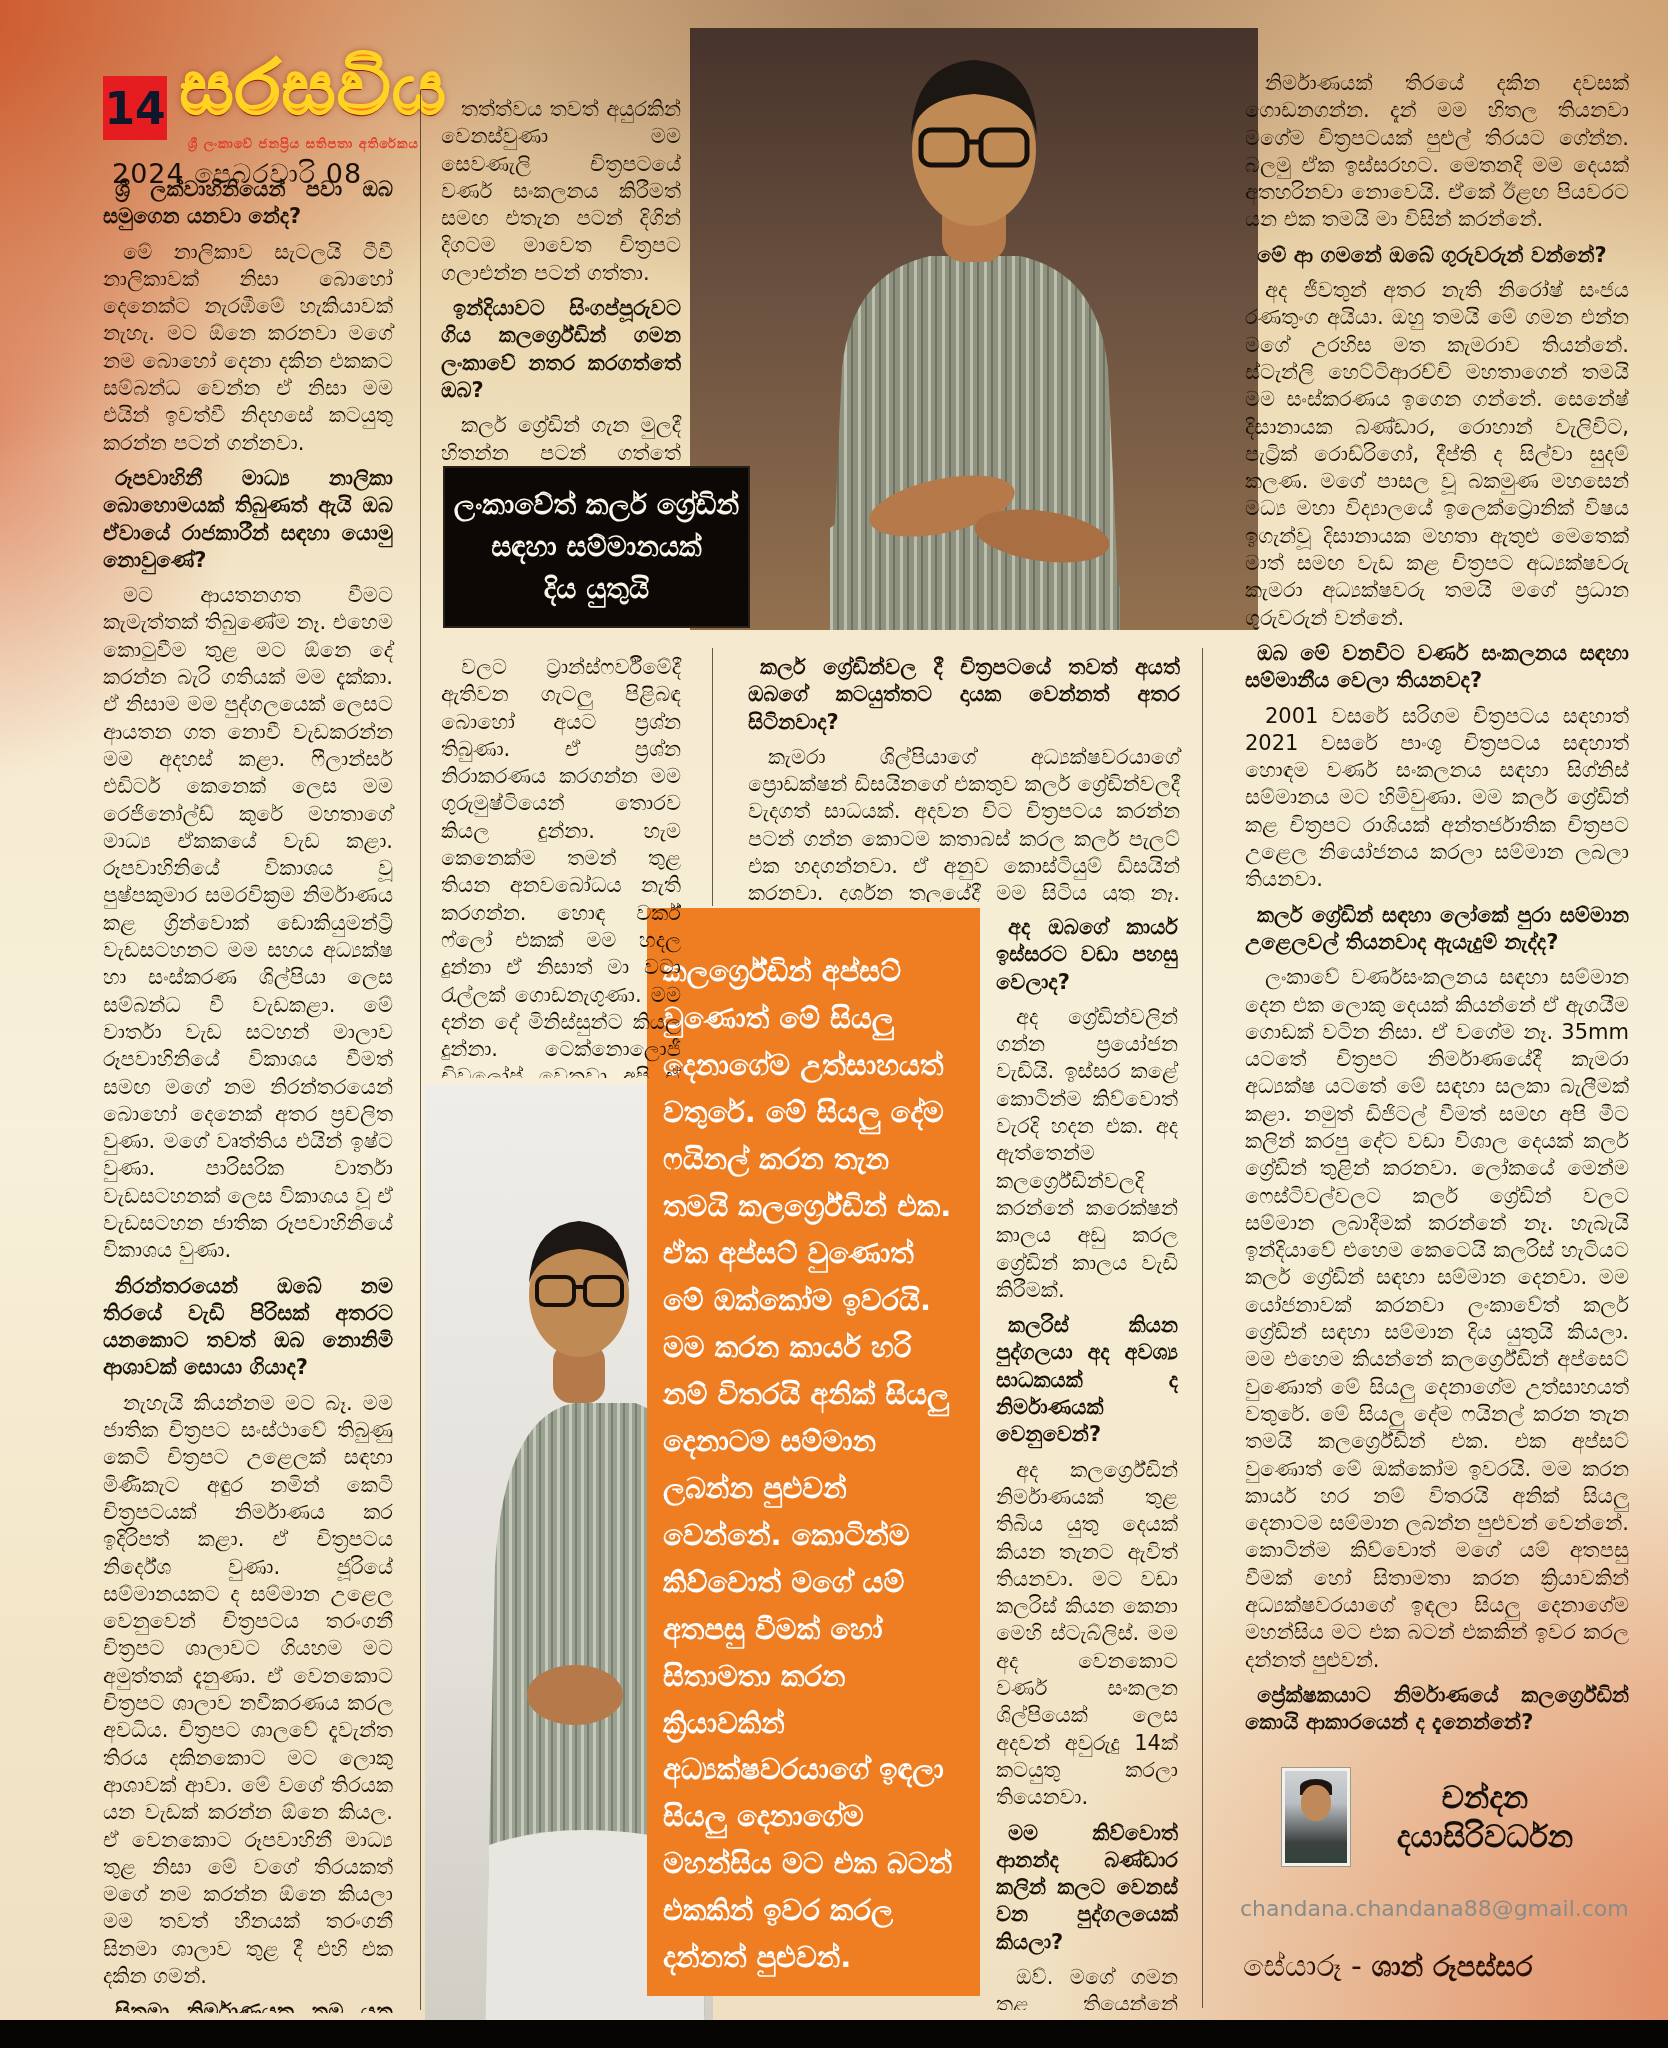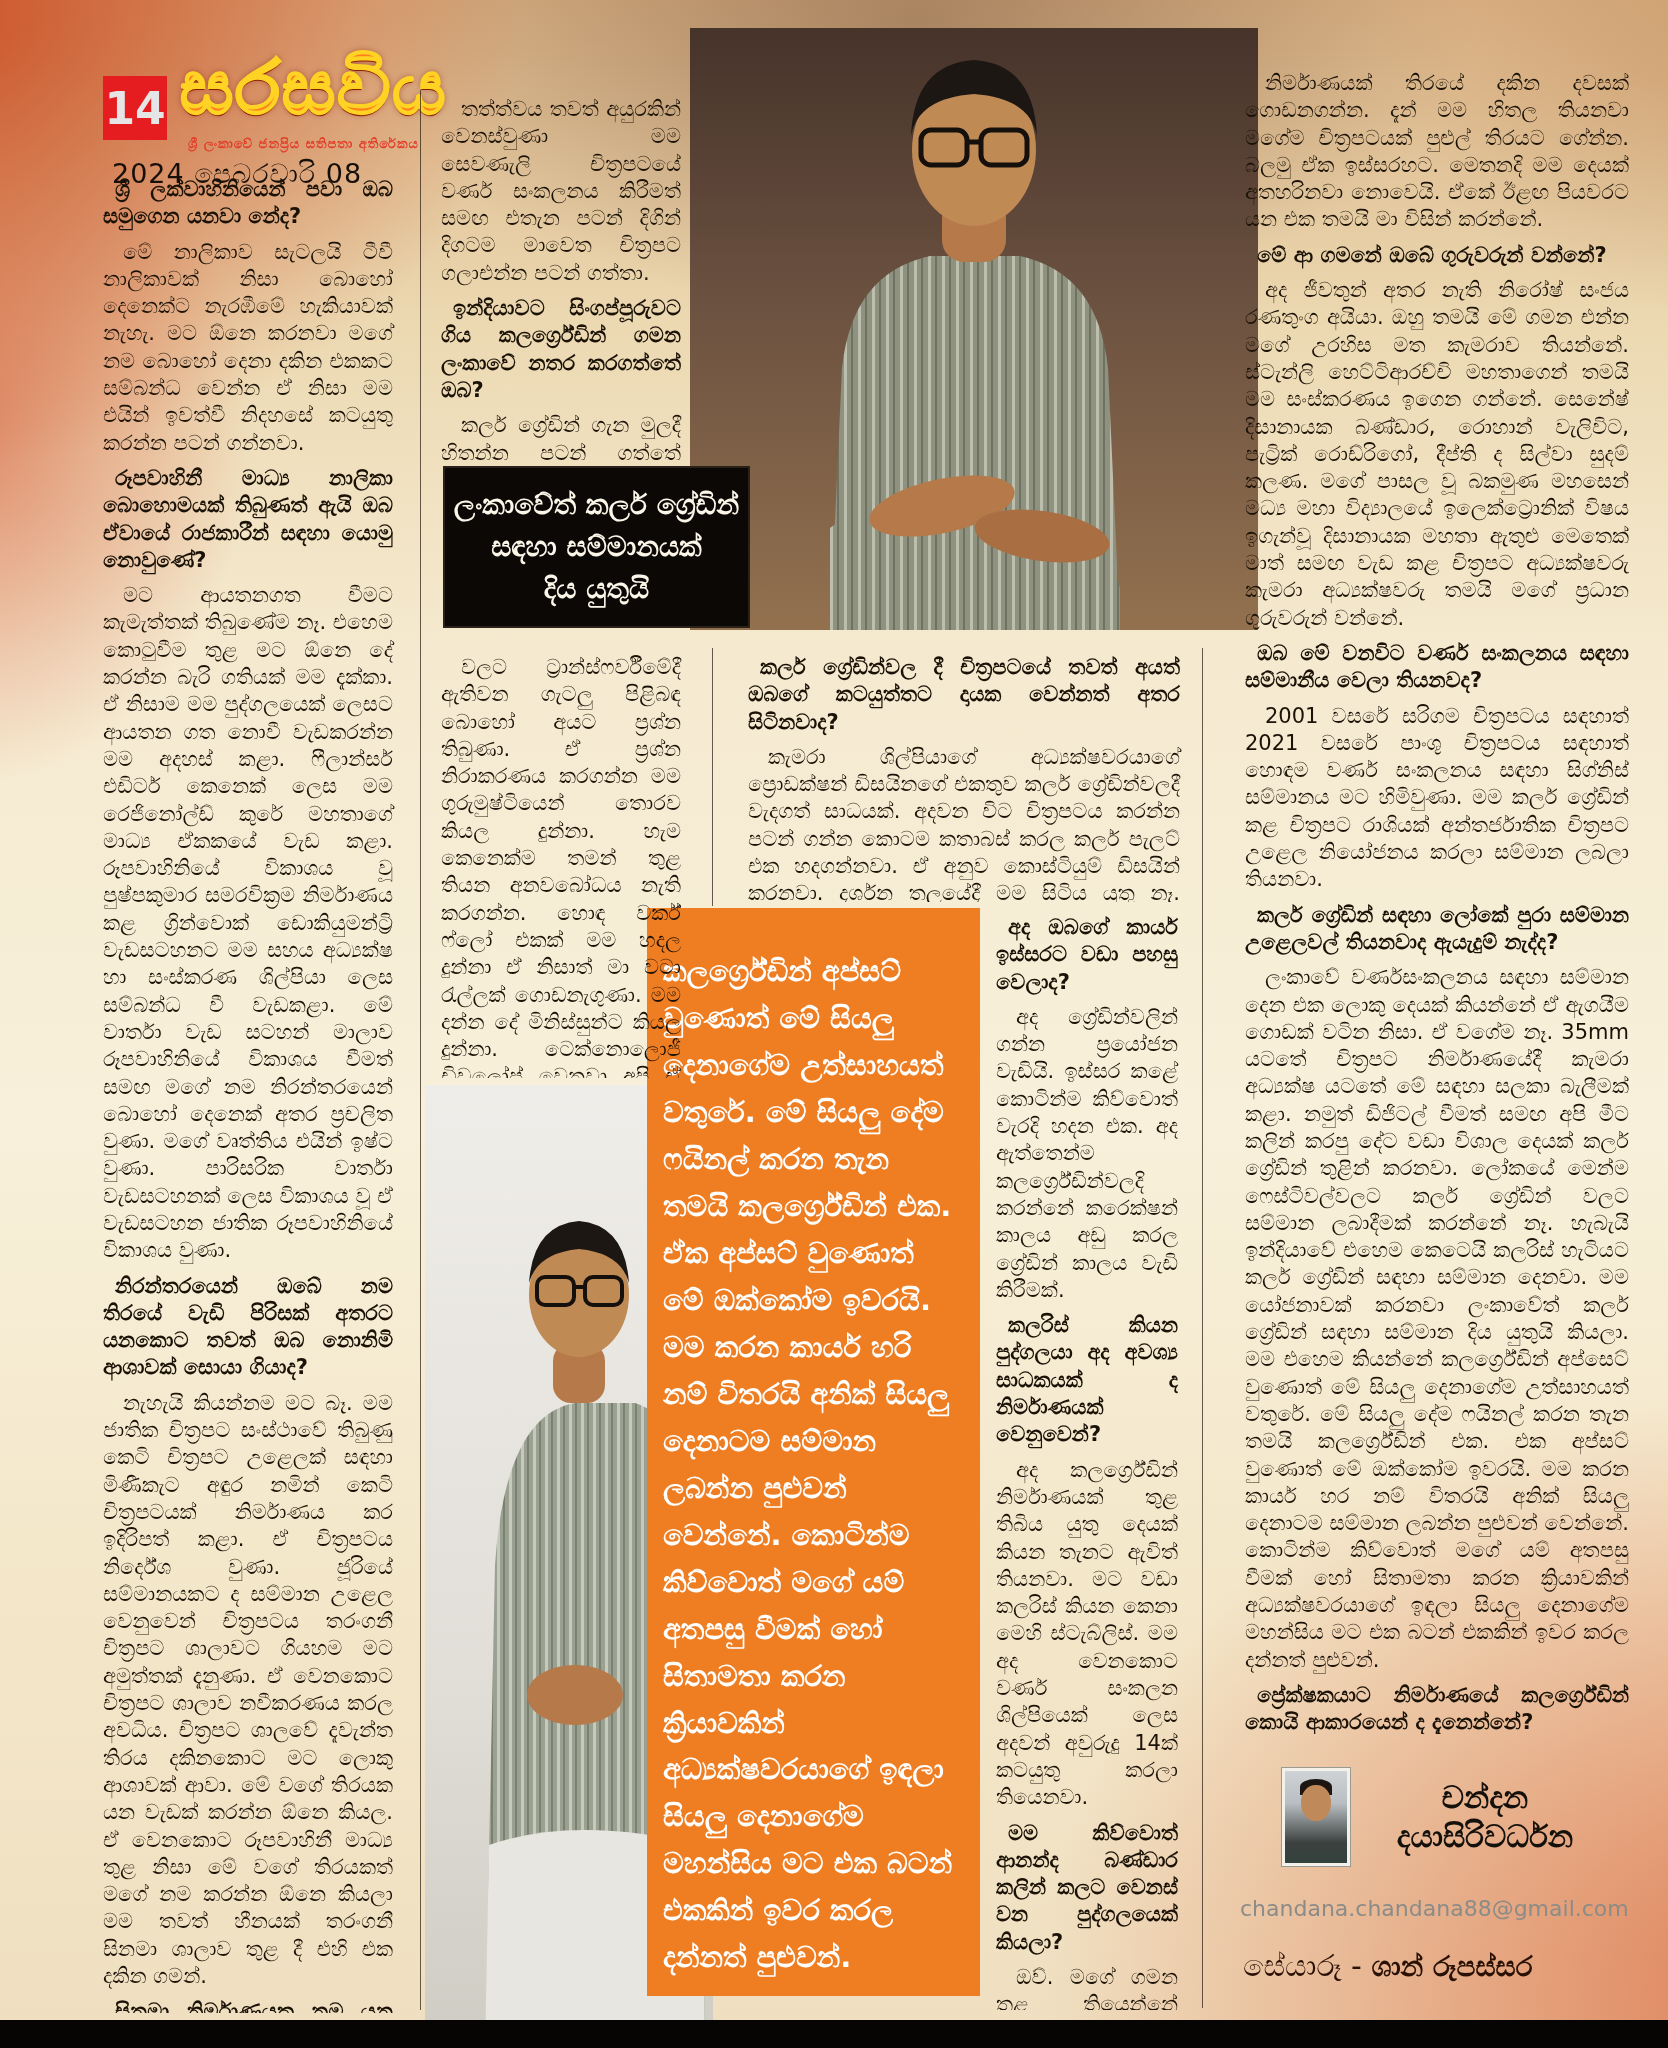--- a/index.html
+++ b/index.html
@@ -11,21 +11,21 @@
       radial-gradient(950px 720px at -4% 1%, rgba(204,78,35,.96), rgba(204,78,35,0) 62%),
       radial-gradient(420px 520px at -2% 21%, rgba(214,92,58,.65), transparent 68%),
       radial-gradient(1150px 950px at 106% 97%, rgba(221,122,80,.92), transparent 63%),
       radial-gradient(520px 420px at 103% 2%, rgba(197,146,98,.55), transparent 65%),
       radial-gradient(800px 420px at 55% 1%, rgba(130,94,66,.55), transparent 70%),
       linear-gradient(180deg,#d9b184 0%,#ecd9b2 16%,#f5ead0 32%,#f8f0da 55%,#f3e6c8 80%,#efdfc0 100%);
   }
   .abs{position:absolute;}
   
   .pagenum{left:103px;top:76px;width:64px;height:64px;background:#e51d20;
-    color:#e5e5e5;font-weight:700;font-size:44px;display:flex;align-items:center;justify-content:center;}
+    color:#0f172a;font-weight:700;font-size:44px;display:flex;align-items:center;justify-content:center;}
   .logo{left:180px;top:44px;font-size:74px;font-weight:700;letter-spacing:2px;
     color:#ff7f1c;-webkit-text-stroke:2px #ffd324;
     text-shadow:0 2px 0 #8d1d00,0 0 6px rgba(120,20,0,.6);}
   .tagline{left:188px;top:136px;font-size:13px;color:#e23c28;font-weight:700;letter-spacing:1px;}
   .date{left:112px;top:158px;font-size:27px;color:#17100a;letter-spacing:1px;}
   
   .col{overflow:hidden;}
   .para{margin:8px;text-align:justify;text-indent:20px;font-size:21px;line-height:1.3;}
   .q{font-weight:700;text-indent:12px;}
   

